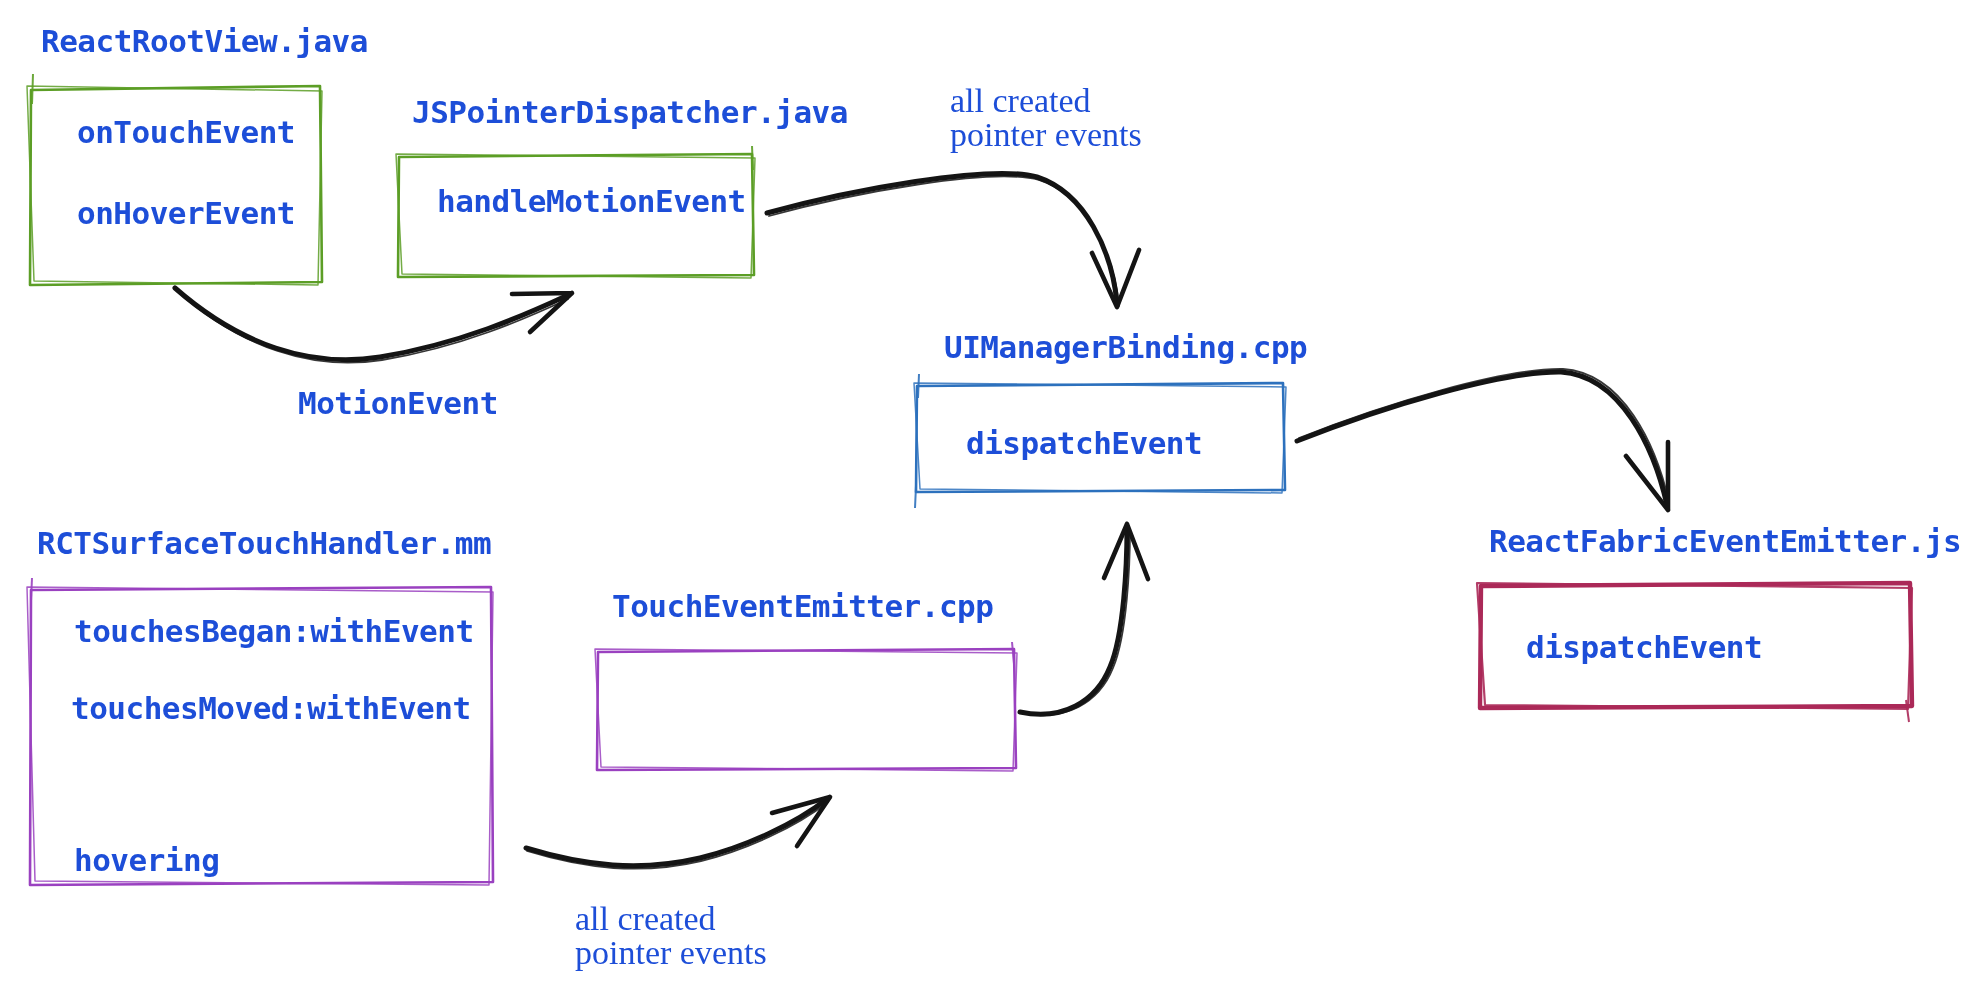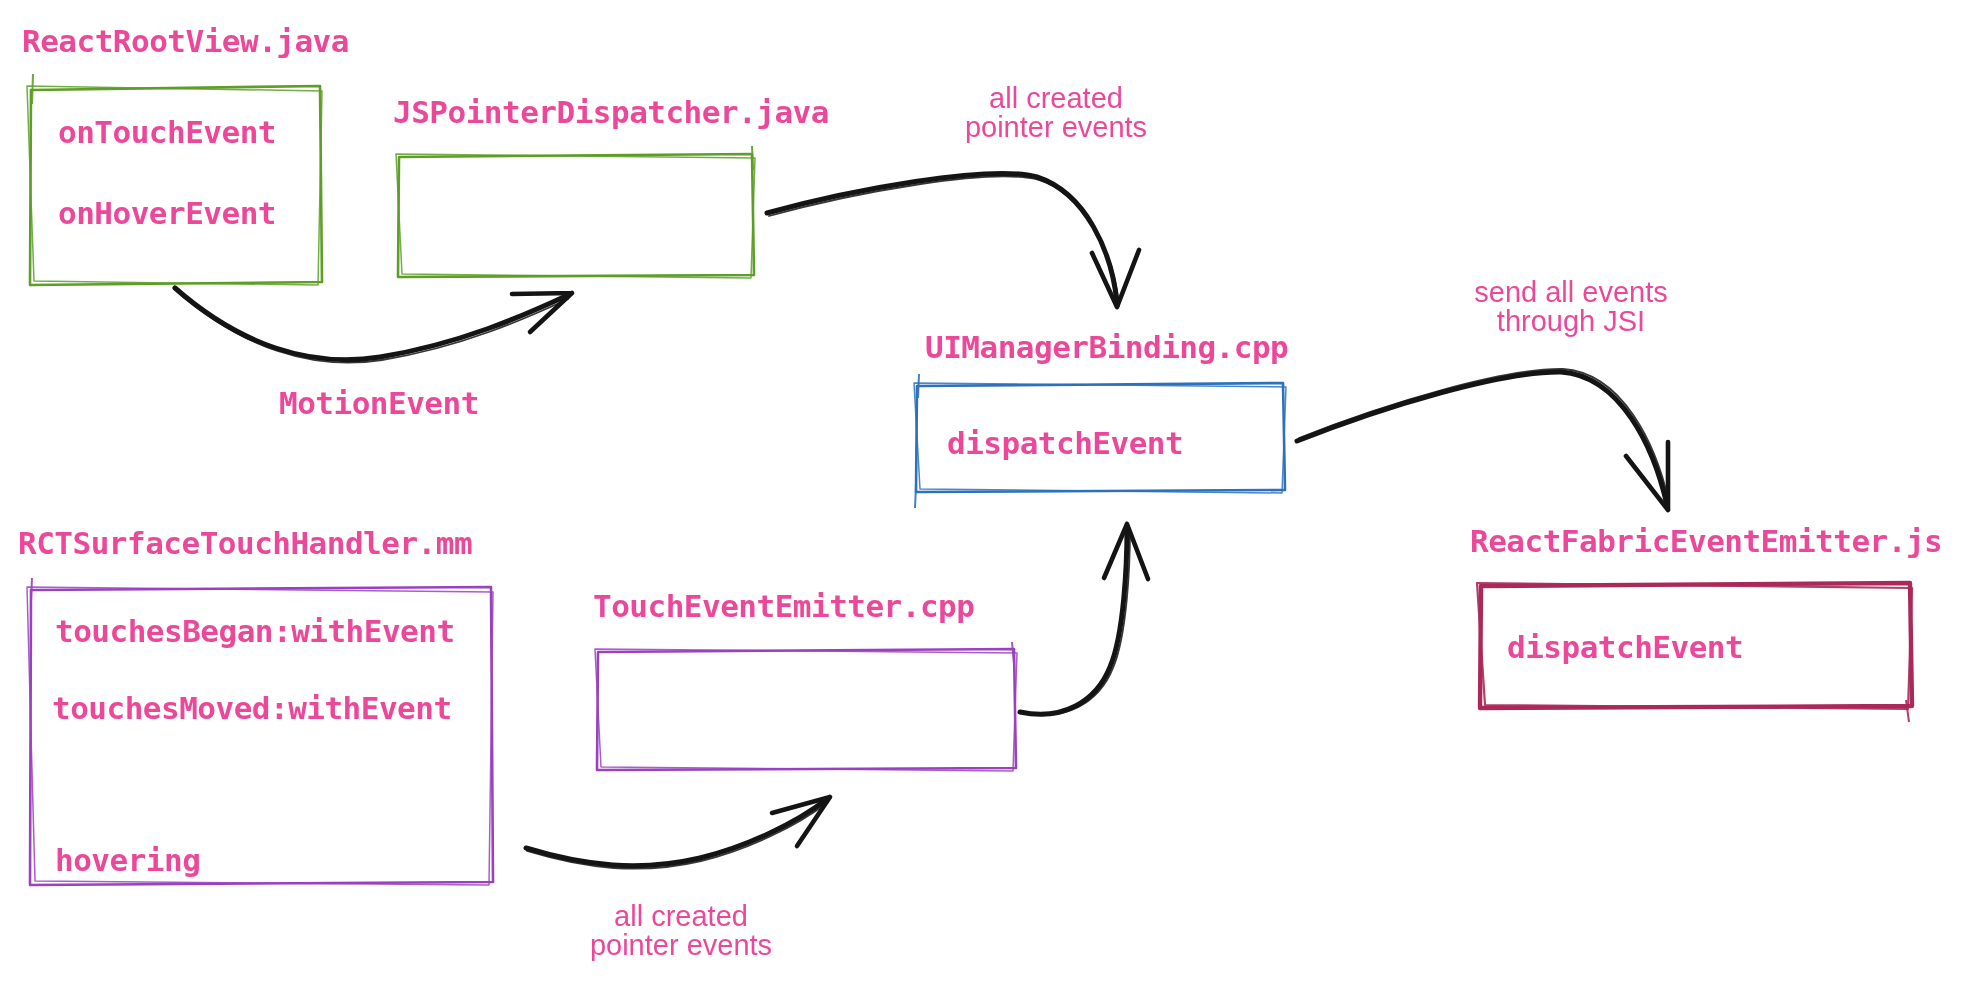--- a/index.html
+++ b/index.html
@@ -8,34 +8,34 @@
     width:1980px;
     height:985px;
     background:#ffffff;
     overflow:hidden;
     font-family:"DejaVu Sans Mono", monospace;
   }
   .layer{position:absolute;left:0;top:0;}
   .txt{
     position:absolute;
     white-space:nowrap;
-    color:#ec4899;
+    color:#1d4ed8;
     line-height:1;
+    margin-left:19px;
   }
   .mono{
     font-family:"DejaVu Sans Mono", monospace;
     font-weight:bold;
     font-size:31px;
     letter-spacing:-0.5px;
   }
   .sans{
-    font-family:Liberation Sans, sans-serif;
+    font-family:Liberation Serif, serif;
     font-weight:400;
-    font-size:29px;
-    text-align:center;
+    font-size:34px;
   }
   .sans div{line-height:1;}
   
   .bs1{stroke-width:2.6;fill:none;}
   .bs2{stroke-width:1.5;fill:none;opacity:.85;}
   .thick1{stroke-width:4.4;fill:none;}
   .thick2{stroke-width:2.2;fill:none;opacity:.9;}
   .tick{stroke-width:2;fill:none;opacity:.9;}
   
   .as{stroke-width:5;fill:none;}
@@ -122,40 +122,37 @@
   <div class="txt mono" style="left:22px;  top:26px;">ReactRootView.java</div>
   <div class="txt mono" style="left:925px; top:332px;">UIManagerBinding.cpp</div>
   <div class="txt mono" style="left:393px; top:97px;">JSPointerDispatcher.java</div>
   <div class="txt mono" style="left:18px;  top:528px;">RCTSurfaceTouchHandler.mm</div>
   <div class="txt mono" style="left:1470px;top:526px;">ReactFabricEventEmitter.js</div>
   <div class="txt mono" style="left:593px; top:591px;">TouchEventEmitter.cpp</div>
 
   <div class="txt mono" style="left:58px; top:117px;">onTouchEvent</div>
   <div class="txt mono" style="left:58px; top:198px;">onHoverEvent</div>
 
+  <div class="txt mono" style="left:418px; top:186px;">handleMotionEvent</div>
 
   <div class="txt mono" style="left:947px; top:428px;">dispatchEvent</div>
 
   <div class="txt mono" style="left:55px; top:616px;text-align:right;">touchesBegan:withEvent</div>
   <div class="txt mono" style="left:52px; top:693px;">touchesMoved:withEvent</div>
   <div class="txt mono" style="left:55px; top:845px;">hovering</div>
 
 
   <div class="txt mono" style="left:1507px; top:632px;">dispatchEvent</div>
 
   <div class="txt mono" style="left:279px; top:388px;">MotionEvent</div>
 
   <div class="txt sans" style="left:931px; top:84px; width:250px; line-height:38px;">
     <div>all created</div>
     <div>pointer events</div>
   </div>
 
-  <div class="txt sans" style="left:1446px; top:278px; width:250px; line-height:34px;">
-    <div>send all events</div>
-    <div>through JSI</div>
-  </div>
 
   <div class="txt sans" style="left:556px; top:902px; width:250px; line-height:33px;">
     <div>all created</div>
     <div>pointer events</div>
   </div>
 
 </div>
 
 </body></html>

